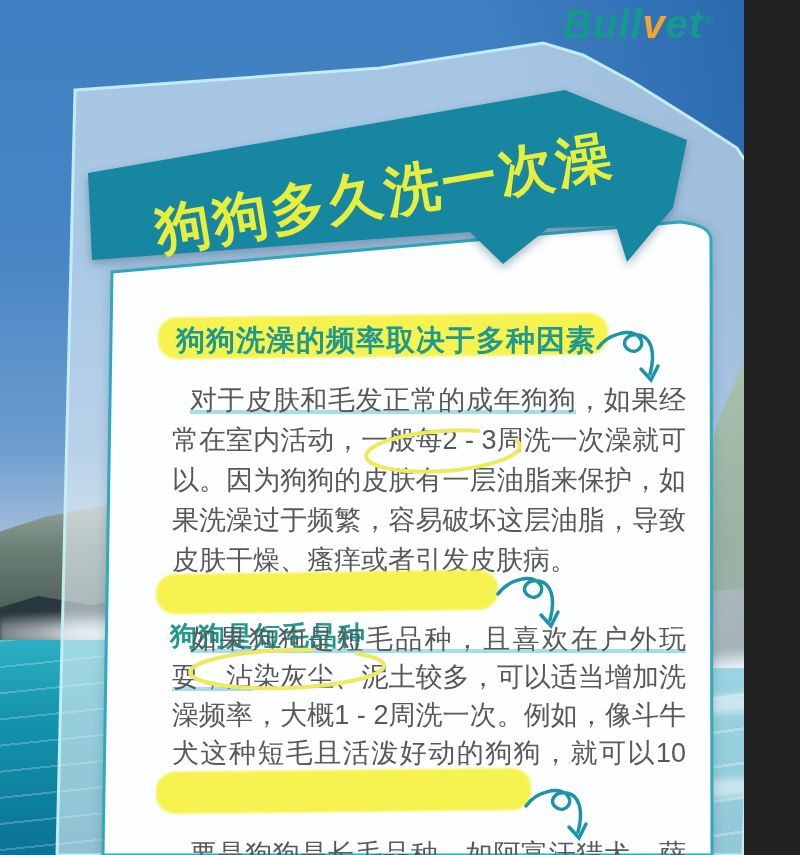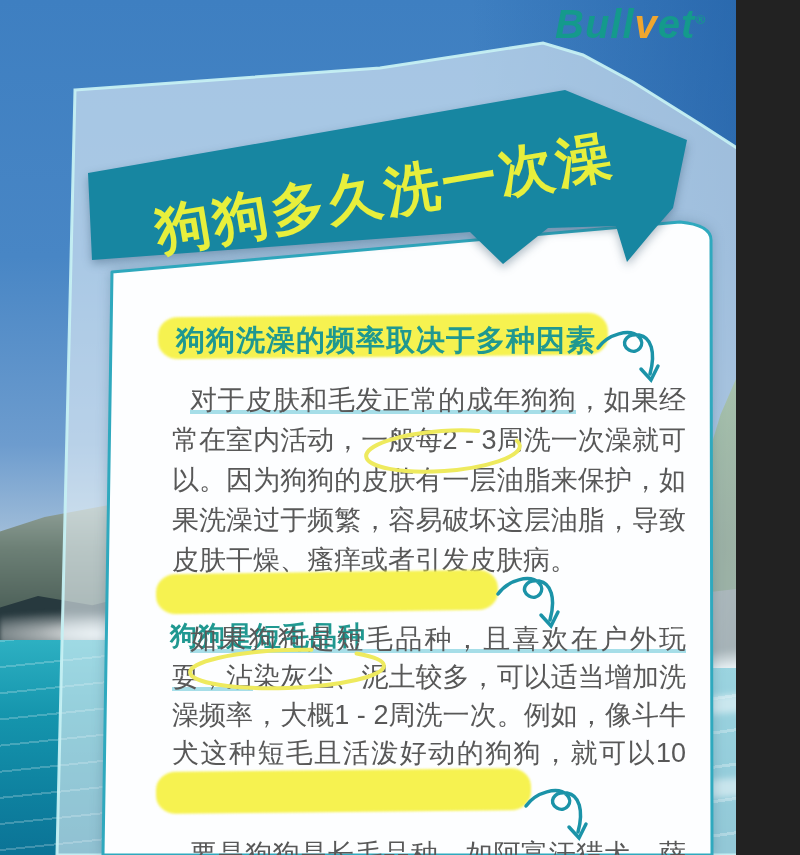--- a/index.html
+++ b/index.html
@@ -1,19 +1,20 @@
 <!DOCTYPE html>
 <html><head>
 <meta charset="utf-8">
 <style>
   html,body{margin:0;padding:0;background:#222;}
   .stage{
     position:relative;width:736px;height:855px;overflow:hidden;
     font-family:"Liberation Sans","DejaVu Sans",sans-serif;
     background:linear-gradient(180deg,#3e7fc1 0%,#4886c5 30%,#6d9cce 52%,#9dbbd8 62%,#b9cdde 68%,#a9c3da 74%,#8fb3d4 100%);
+    padding-left:8px;
   }
   .stage *{box-sizing:border-box;}
   
   .layer{position:absolute;}
   .sky-shade-right{left:40%;top:0;right:0;height:60%;
     background:linear-gradient(to left,rgba(22,84,156,.50),rgba(22,84,156,0) 60%);}
   .headland{left:-12px;top:496px;width:315px;height:116px;
     background:linear-gradient(180deg,#98a8a0 0%,#6d8076 45%,#4c6058 100%);
     clip-path:polygon(0 34%,18% 18%,38% 8%,56% 2%,70% 9%,82% 30%,93% 56%,100% 80%,100% 100%,0 100%);
     filter:blur(1px);}

